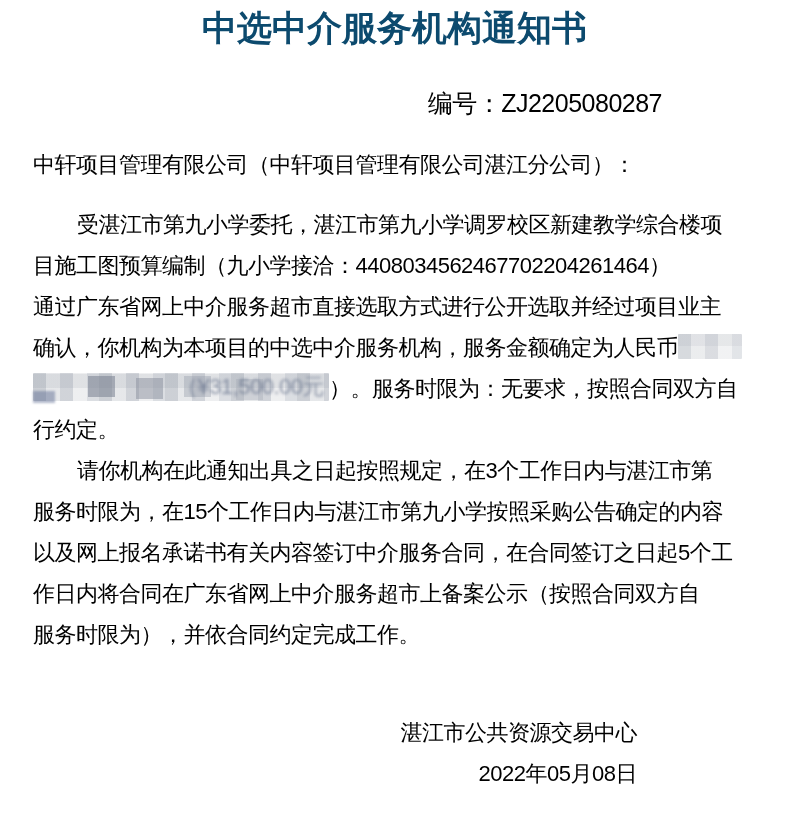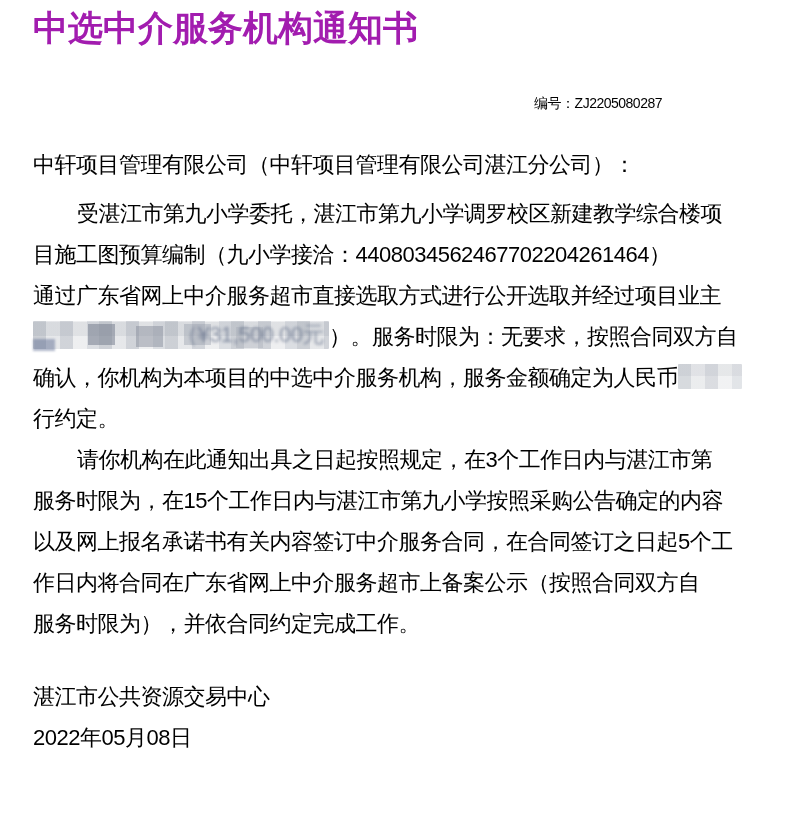--- a/index.html
+++ b/index.html
@@ -20,46 +20,46 @@
     height: 829px;
     box-sizing: border-box;
     background: #ffffff;
     padding: 0 30px 0 33px;
   }
   .title {
     margin: 6px 0 0 0;
     font-size: 35px;
     line-height: 44px;
     font-weight: 700;
-    text-align: left;
+    text-align: center;
     letter-spacing: 0;
-    color: #a21caf;
+    color: #0c4a6e;
   }
   .doc-number {
     margin-top: 36px;
     text-align: right;
     padding-right: 94px;
-    font-size: 14px;
+    font-size: 25px;
     line-height: 34px;
     letter-spacing: -0.5px;
     white-space: nowrap;
   }
   .line {
     font-size: 22px;
     line-height: 41px;
     letter-spacing: -0.5px;
     white-space: nowrap;
   }
   .addressee { margin-top: 24px; }
-  .para1 { margin-top: 8px; }
+  .para1 { margin-top: 19px; }
   .para2 { }
   .indent { text-indent: 44px; }
   .signature {
-    margin-top: 32px;
-    text-align: left;
+    margin-top: 57px;
+    text-align: right;
     padding-right: 119px;
   }
   
   .redact {
     display: inline-block;
     position: relative;
     vertical-align: -5px;
     border-radius: 1px;
     background-image:
       repeating-linear-gradient(90deg,
@@ -128,24 +128,24 @@
     <span>编号：</span><span>ZJ2205080287</span>
   </div>
 
   <div class="line addressee">中轩项目管理有限公司（中轩项目管理有限公司湛江分公司）：</div>
 
   <div class="para1">
     <div class="line indent">受湛江市第九小学委托，湛江市第九小学调罗校区新建教学综合楼项</div>
     <div class="line">目施工图预算编制（九小学接洽：4408034562467702204261464）</div>
     <div class="line">通过广东省网上中介服务超市直接选取方式进行公开选取并经过项目业主</div>
     <div class="line">
-      <span class="redact redact-b"><span class="faint-amount">（¥31,500.00元</span></span><span>）。服务时限为：无要求，按照合同双方自</span>
+      <span>确认，你机构为本项目的中选中介服务机构，服务金额确定为人民币</span><span class="redact redact-a"></span>
     </div>
     <div class="line">
-      <span>确认，你机构为本项目的中选中介服务机构，服务金额确定为人民币</span><span class="redact redact-a"></span>
+      <span class="redact redact-b"><span class="faint-amount">（¥31,500.00元</span></span><span>）。服务时限为：无要求，按照合同双方自</span>
     </div>
     <div class="line">行约定。</div>
   </div>
 
   <div class="para2">
     <div class="line indent">请你机构在此通知出具之日起按照规定，在3个工作日内与湛江市第</div>
     <div class="line">服务时限为，在15个工作日内与湛江市第九小学按照采购公告确定的内容</div>
     <div class="line">以及网上报名承诺书有关内容签订中介服务合同，在合同签订之日起5个工</div>
     <div class="line">作日内将合同在广东省网上中介服务超市上备案公示（按照合同双方自</div>
     <div class="line">服务时限为），并依合同约定完成工作。</div>

